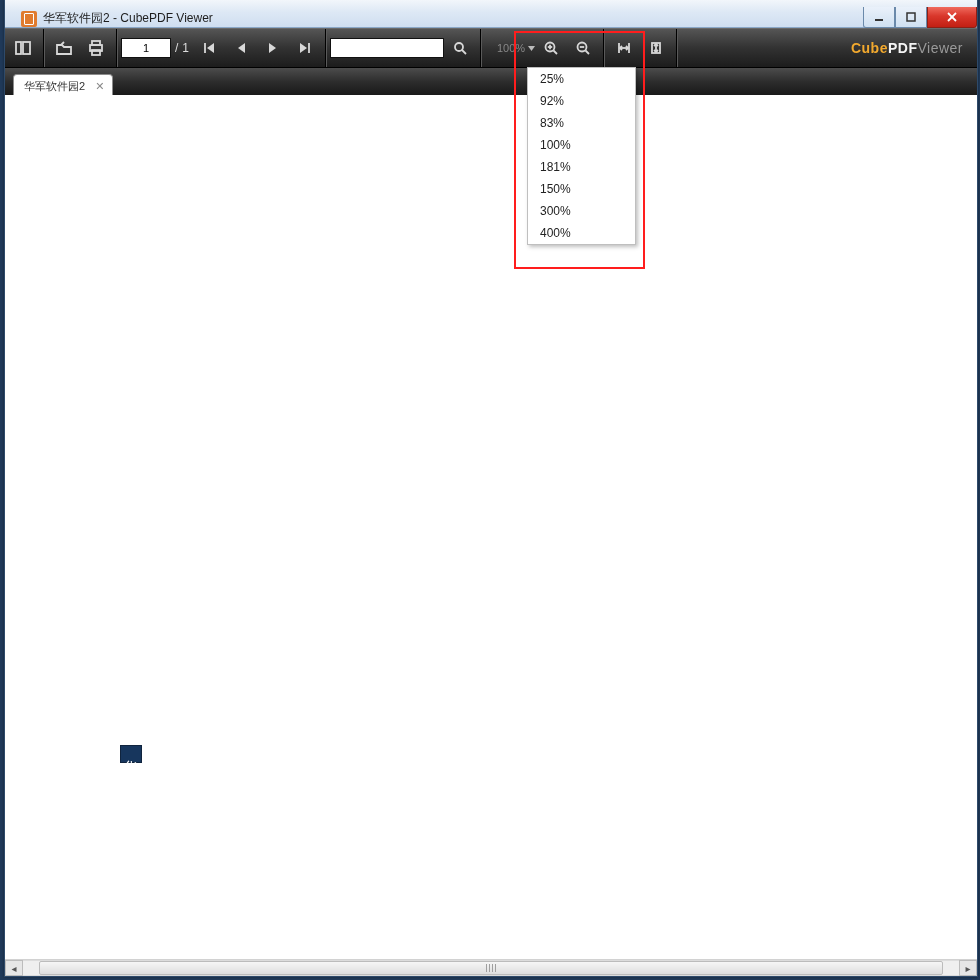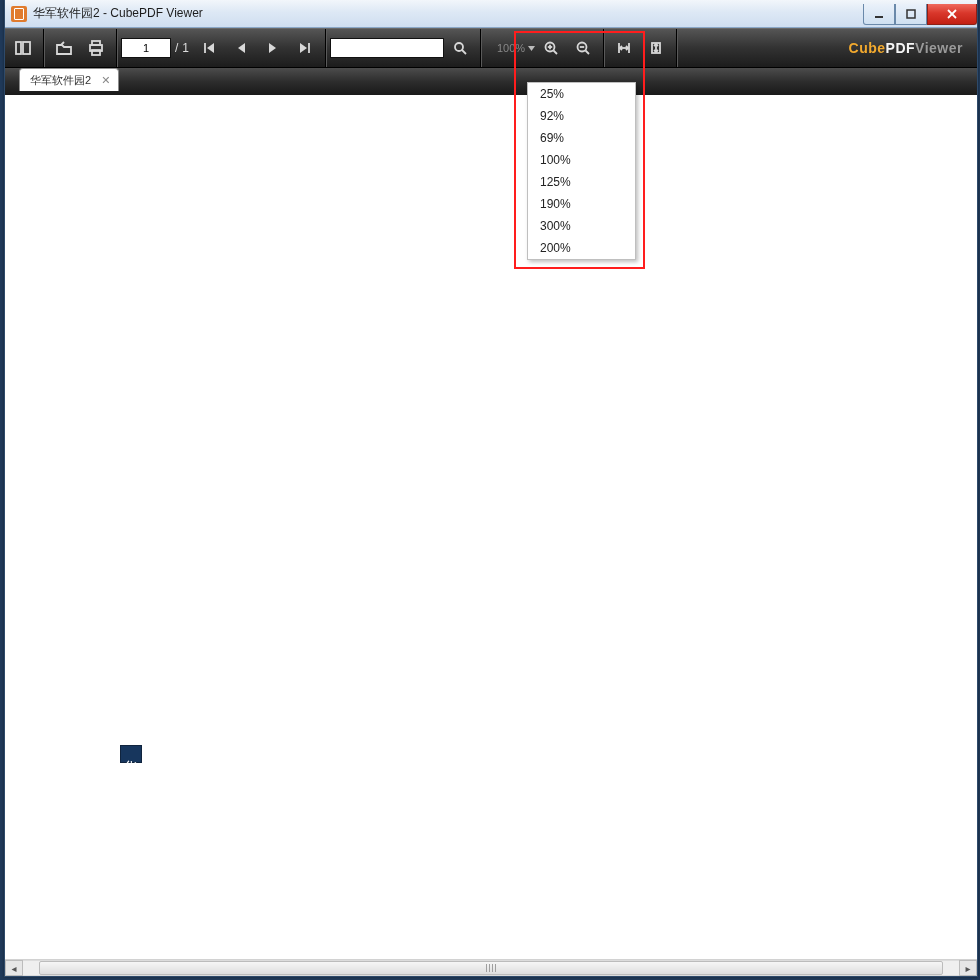--- a/index.html
+++ b/index.html
@@ -1,18 +1,18 @@
 <!DOCTYPE html>
 <html><head>
 <meta charset="utf-8">
 <style>
   html,body{margin:0;padding:0;width:980px;height:980px;font-family:"Segoe UI",Tahoma,Arial,sans-serif;overflow:hidden;background:#203a5a}
   .window{position:absolute;left:4px;top:0;width:972px;height:976px;background:#fff;border:1px solid #2e4a6a;border-top:none;box-shadow:0 0 3px rgba(0,0,0,.4)}
   
-  .titlebar{height:27px;background:linear-gradient(#f2f6fb,#dde8f5 45%,#cfdef0);display:flex;align-items:center;padding:0 0 0 6px;border-bottom:1px solid #8aa7c7}
+  .titlebar{height:27px;background:linear-gradient(#f2f6fb,#dde8f5 45%,#cfdef0);display:flex;align-items:flex-end;padding:0 0 0 16px;border-bottom:1px solid #8aa7c7}
   .titlebar .app-icon{width:16px;height:16px;margin-right:6px;background:#e07b2e;border-radius:2px;position:relative}
   .titlebar .app-icon:before{content:"";position:absolute;left:3px;top:2px;width:8px;height:10px;border:1px solid #fff;border-radius:1px}
   .titlebar .title{font-size:12px;color:#1d1d1d}
   .winbtns{margin-left:auto;display:flex;height:20px}
   .winbtn{width:30px;height:20px;margin-left:0;border:1px solid #6a89aa;border-top:none;background:linear-gradient(#eaf1fa,#cfe0f1);display:flex;align-items:center;justify-content:center;color:#2a2a2a}
   .winbtn.min{border-radius:0 0 0 3px}
   .winbtn.close{width:48px;border-radius:0 0 3px 0;background:linear-gradient(#ef6a5d,#d9372b 45%,#c21f13);border-color:#8b2016;color:#fff}
   .winbtn svg{width:12px;height:12px}
   
   .toolbar{height:38px;background:linear-gradient(#555555,#323232 50%,#1c1c1c);border-top:1px solid #6a6a6a;border-bottom:1px solid #000;display:flex;align-items:center;color:#cacaca;font-size:11px}
@@ -22,30 +22,30 @@
   .tbtn.small svg{width:14px;height:14px}
   .page-input{width:48px;height:18px;background:#fff;border:1px solid #111;color:#000;text-align:center;font-size:11px;padding:0}
   .page-sep{margin:0 4px;color:#ddd;font-size:12px}
   .page-total{color:#ddd;font-size:12px;margin-right:4px}
   .search-input{width:104px;height:18px;background:#fff;border:1px solid #111;color:#000;font-size:11px;padding:0 4px}
   .zoom-input{width:38px;height:16px;background:transparent;border:none;color:#888;text-align:right;font-size:11px;padding-right:2px}
   .zoom-arrow{width:8px;height:18px;display:flex;align-items:center;justify-content:center;color:#bbb}
   .logo{margin-left:auto;padding:0 14px;font-size:14px;font-weight:bold;letter-spacing:.5px}
   .logo .c1{color:#f2a92e}
   .logo .c2{color:#f5f5f5}
-  .logo .c3{color:#9a9a9a;font-weight:700}
-  
-  .tabstrip{height:28px;background:linear-gradient(#4c4c4c,#2c2c2c 50%,#181818);border-bottom:1px solid #000;display:flex;padding-left:14px}
+  .logo .c3{color:#9a9a9a;font-weight:400}
+  
+  .tabstrip{height:28px;background:linear-gradient(#4c4c4c,#2c2c2c 50%,#181818);border-bottom:1px solid #000;display:flex;align-items:flex-end;padding-left:8px}
   .tab{height:22px;background:#fff;border:1px solid #8c8c8c;border-bottom:none;border-radius:4px 4px 0 0;display:flex;align-items:center;padding:0 8px 0 10px;font-size:11px;color:#333;margin-bottom:-1px}
   .tab .x{margin-left:10px;color:#8a8a8a;font-size:11px;cursor:pointer}
   
   .viewport{position:absolute;left:0;right:0;top:95px;bottom:16px;background:#fff}
   .page-text{position:absolute;left:115px;top:650px;writing-mode:vertical-rl;text-orientation:upright;font-size:14px;color:#fff;background:#17365d;border:1px solid #10243e;padding:3px 1px;letter-spacing:2px}
   
-  .zoom-menu{position:absolute;left:522px;top:82px;width:107px;background:#fff;border:1px solid #bfbfbf;box-shadow:2px 2px 4px rgba(0,0,0,.25);z-index:50}
+  .zoom-menu{position:absolute;left:522px;top:67px;width:107px;background:#fff;border:1px solid #bfbfbf;box-shadow:2px 2px 4px rgba(0,0,0,.25);z-index:50}
   .zoom-menu div{padding:4px 12px;font-size:12px;color:#222}
   .redbox{position:absolute;left:509px;top:31px;width:127px;height:234px;border:2px solid #ff1d1d;z-index:60;pointer-events:none}
   
   .hscroll{position:absolute;left:0;right:0;bottom:0;height:16px;background:#f0f0f0;border-top:1px solid #d2d2d2;display:flex;align-items:center}
   .hscroll .hbtn{width:16px;height:14px;background:#e6e6e6;border:1px solid #bcbcbc;display:flex;align-items:center;justify-content:center;color:#555;font-size:10px}
   .hscroll .track{flex:1;height:14px;position:relative;background:#efefef;border-top:1px solid #dcdcdc;border-bottom:1px solid #dcdcdc}
   .hscroll .thumb{position:absolute;left:16px;right:16px;top:0;bottom:0;background:linear-gradient(#f6f6f6,#dedede);border:1px solid #bcbcbc;border-radius:2px;display:flex;align-items:center;justify-content:center}
   .hscroll .grip{width:10px;height:8px;background:repeating-linear-gradient(90deg,#9f9f9f,#9f9f9f 1px,transparent 1px,transparent 3px)}
   input{outline:none}
 </style>
@@ -198,26 +198,26 @@
     </div>
   </div>
 
   <div class="viewport">
     <div class="page-text">华军软件园</div>
   </div>
 
   <div class="zoom-menu" id="zoom-menu">
       <div>25%</div>
       <div>92%</div>
-      <div>69%</div>
+      <div>83%</div>
       <div>100%</div>
-      <div>125%</div>
-      <div>190%</div>
+      <div>181%</div>
+      <div>150%</div>
       <div>300%</div>
-      <div>200%</div>
+      <div>400%</div>
     </div>
 
   <div class="redbox"></div>
 
   <div class="hscroll">
     <div class="hbtn">◂</div>
     <div class="track">
       <div class="thumb">
           <div class="grip"></div>
         </div>

